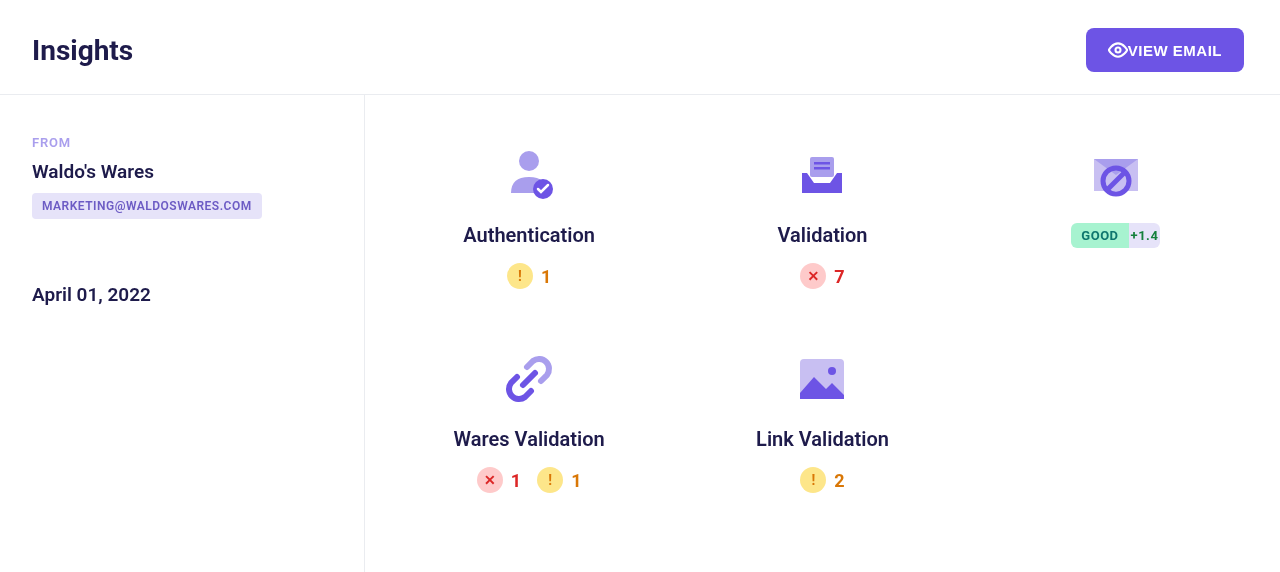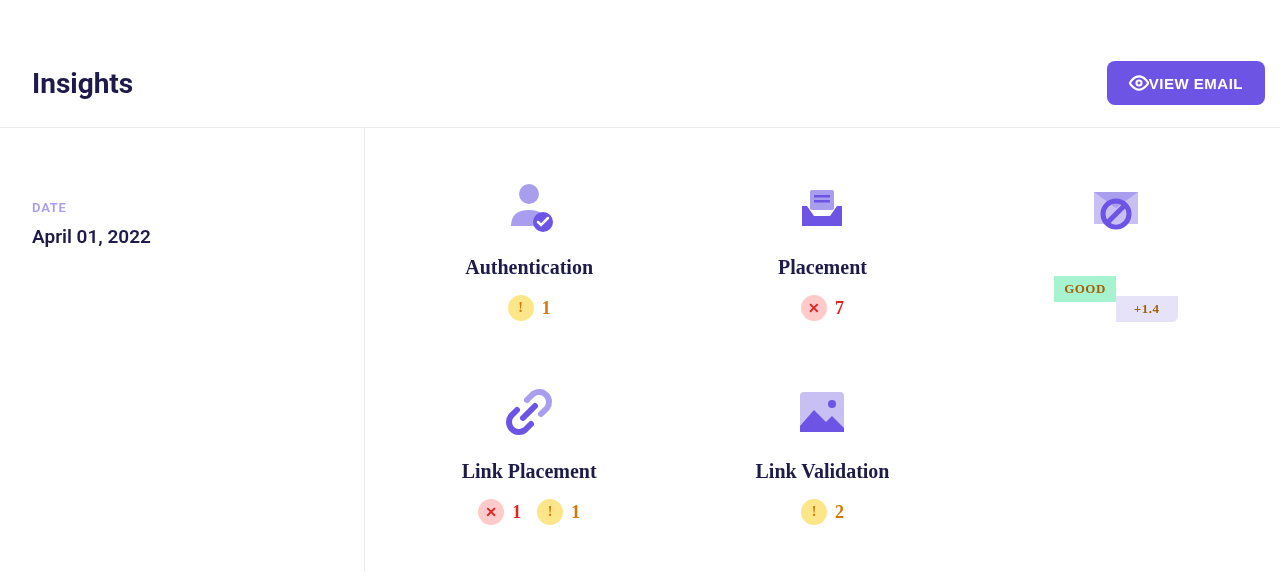--- a/index.html
+++ b/index.html
@@ -10,23 +10,22 @@
     body {
       font-family: -apple-system, BlinkMacSystemFont, 'Segoe UI', Roboto, sans-serif;
       background: #fff;
       width: 1280px;
       height: 572px;
     }
     .header {
       display: flex;
       justify-content: space-between;
       align-items: center;
-      padding: 28px 15px 22px 32px;
+      padding: 28px 36px 22px 32px;
       border-bottom: 1px solid #EAECF0;
-      margin-top: 33px;
     }
     .header-title {
       font-size: 28px;
       font-weight: 700;
       color: #1E1B4B;
     }
     .view-email-btn {
       background: #6D54E5;
       color: #fff;
       border: none;
@@ -88,21 +87,20 @@
       grid-template-columns: repeat(3, 1fr);
       gap: 60px 20px;
       max-width: 860px;
       margin: 0 auto;
     }
     .card {
       display: flex;
       flex-direction: column;
       align-items: center;
       text-align: left;
-      font-family: Liberation Serif, serif;
     }
     .card-icon {
       width: 60px;
       height: 60px;
       margin-bottom: 18px;
       display: flex;
       align-items: center;
       justify-content: center;
     }
     .card-title {
@@ -153,28 +151,27 @@
       display: flex;
       align-items: center;
       border-radius: 6px;
       overflow: hidden;
       font-size: 13px;
       font-weight: 700;
       letter-spacing: 0.5px;
     }
     .good-badge-left {
       background: #A7F3D0;
-      color: #a16207;
+      color: #0f766e;
       padding: 5px 10px;
     }
     .good-badge-right {
       background: #E6E3F9;
-      color: #a16207;
-      padding: 5px 18px;
-      margin-top: 40px;
+      color: #15803d;
+      padding: 5px 2px;
     }
     .status-group {
       display: flex;
       align-items: center;
       gap: 16px;
     }
   </style>
 </head>
 <body>
 
@@ -185,23 +182,27 @@
       <path d="M1 12s4-8 11-8 11 8 11 8-4 8-11 8-11-8-11-8z"></path>
       <circle cx="12" cy="12" r="3"></circle>
     </svg>
     <span>VIEW EMAIL</span>
   </button>
 </div>
 
 <div class="content">
   <div class="sidebar">
     <div class="field-block">
+      <div class="field-label">FROM</div>
+      <div class="field-value">Waldo's Wares</div>
+      <div class="email-badge">MARKETING@WALDOSWARES.COM</div>
     </div>
     <div class="field-block">
-      <div class="field-label">DATE</div>
+    </div>
+    <div class="field-block">
       <div class="field-value">April 01, 2022</div>
     </div>
   </div>
 
   <div class="main">
     <div class="cards-grid">
 
       <div class="card">
         <div class="card-icon">
           <svg viewBox="0 0 60 60" width="60" height="60">
@@ -220,21 +221,21 @@
 
       <div class="card">
         <div class="card-icon">
           <svg viewBox="0 0 60 60" width="60" height="60">
             <path d="M 10 28 L 10 48 L 50 48 L 50 28 L 45 28 L 38 38 L 22 38 L 15 28 Z" fill="#6D54E5"></path>
             <rect x="18" y="12" width="24" height="20" rx="2" fill="#A99EED"></rect>
             <rect x="22" y="17" width="16" height="2.5" fill="#6D54E5"></rect>
             <rect x="22" y="22" width="16" height="2.5" fill="#6D54E5"></rect>
           </svg>
         </div>
-        <div class="card-title">Placement</div>
+        <div class="card-title">Validation</div>
         <div class="card-status">
           <div class="status-circle circle-error">✕</div>
           <div class="status-count count-error">7</div>
         </div>
       </div>
 
       <div class="card">
         <div class="card-icon">
           <svg viewBox="0 0 60 60" width="60" height="60">
             <path d="M 8 14 L 52 14 L 52 46 L 8 46 Z" fill="#C8BFF2"></path>
@@ -252,21 +253,21 @@
       </div>
 
       <div class="card">
         <div class="card-icon">
           <svg viewBox="0 0 60 60" width="60" height="60">
             <path d="M 24 36 L 36 24" stroke="#6D54E5" stroke-width="6" stroke-linecap="round"></path>
             <path d="M 28 18 L 34 12 A 10 10 0 0 1 48 26 L 42 32" stroke="#A99EED" stroke-width="6" stroke-linecap="round" fill="none"></path>
             <path d="M 32 42 L 26 48 A 10 10 0 0 1 12 34 L 18 28" stroke="#6D54E5" stroke-width="6" stroke-linecap="round" fill="none"></path>
           </svg>
         </div>
-        <div class="card-title">Link Placement</div>
+        <div class="card-title">Wares Validation</div>
         <div class="status-group">
           <div class="card-status">
             <div class="status-circle circle-error">✕</div>
             <div class="status-count count-error">1</div>
           </div>
           <div class="card-status">
             <div class="status-circle circle-warn">!</div>
             <div class="status-count count-warn">1</div>
           </div>
         </div>

